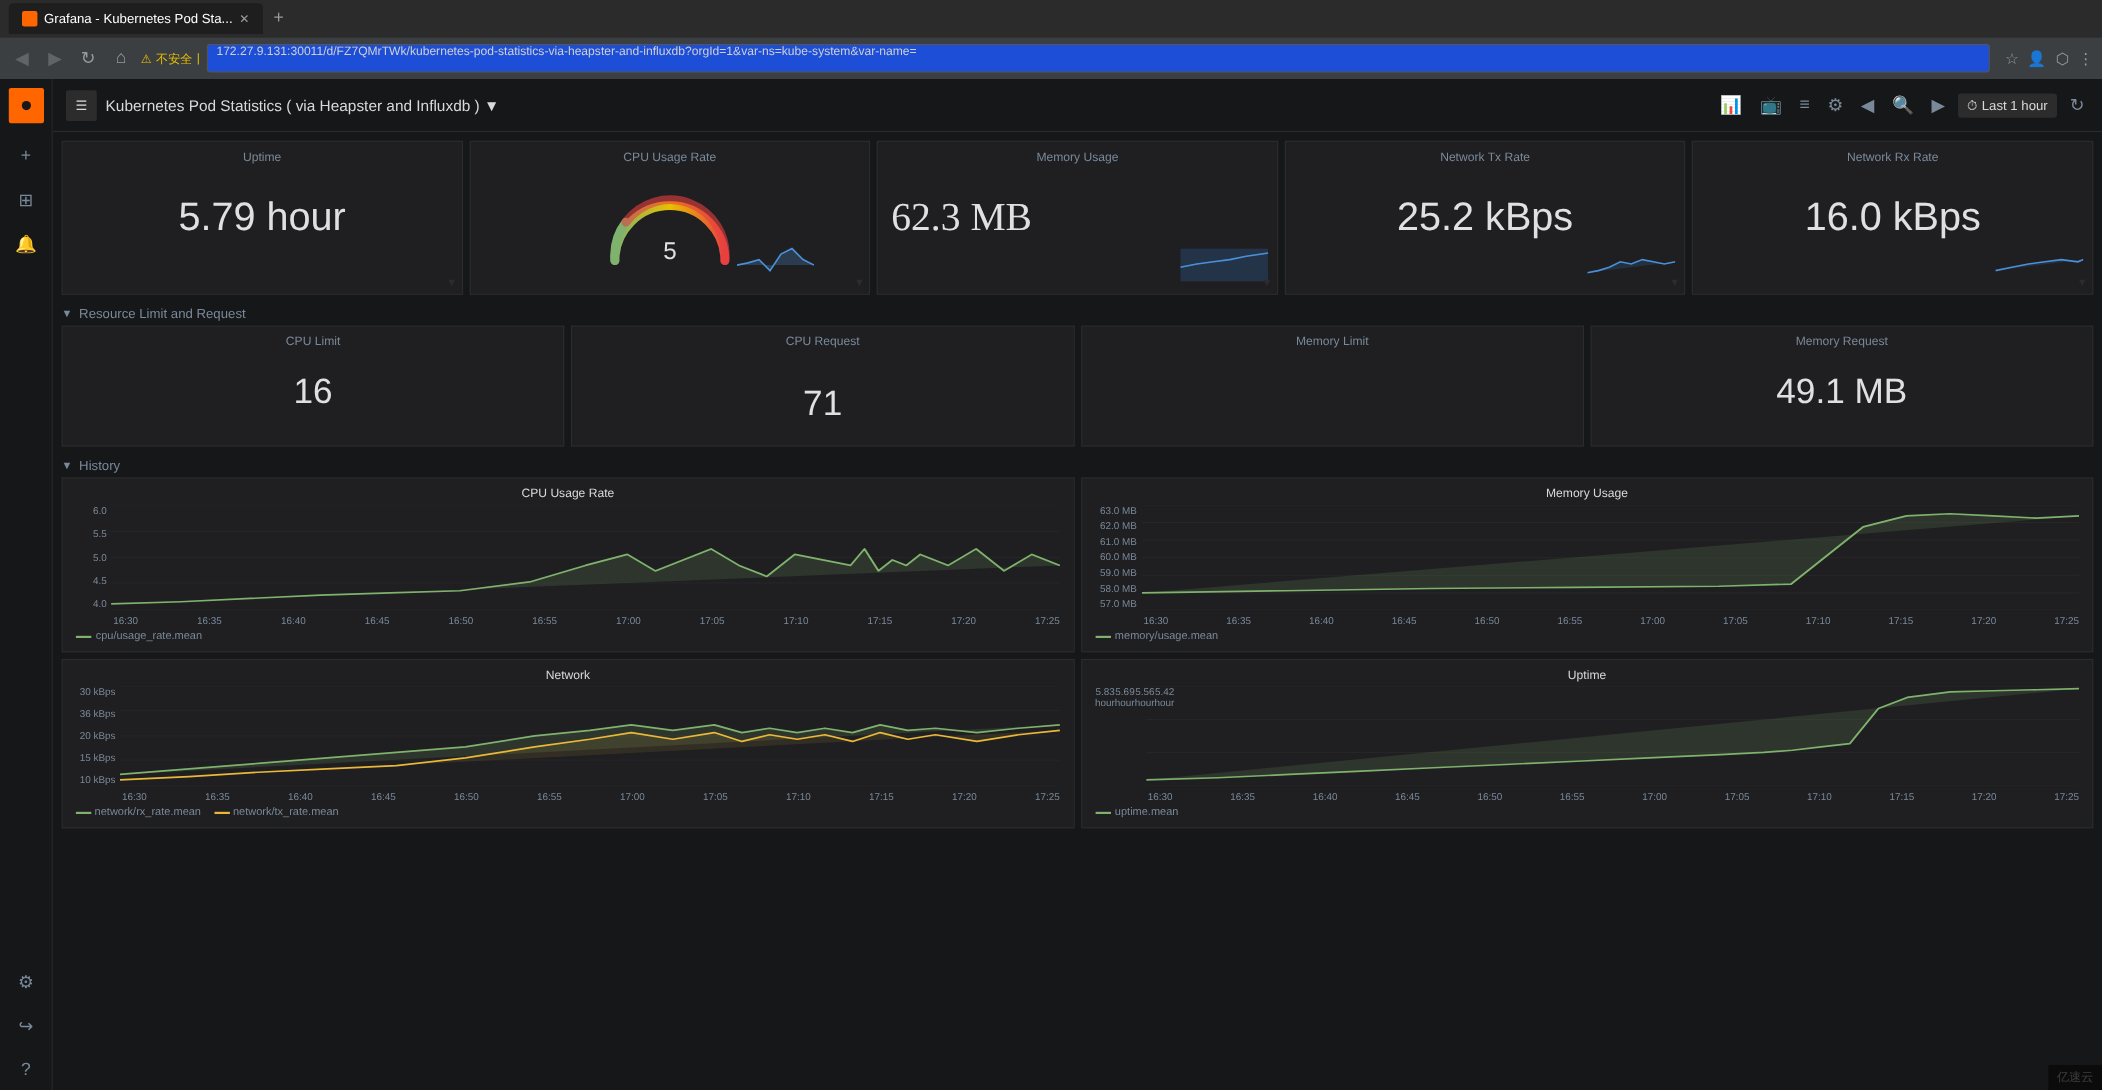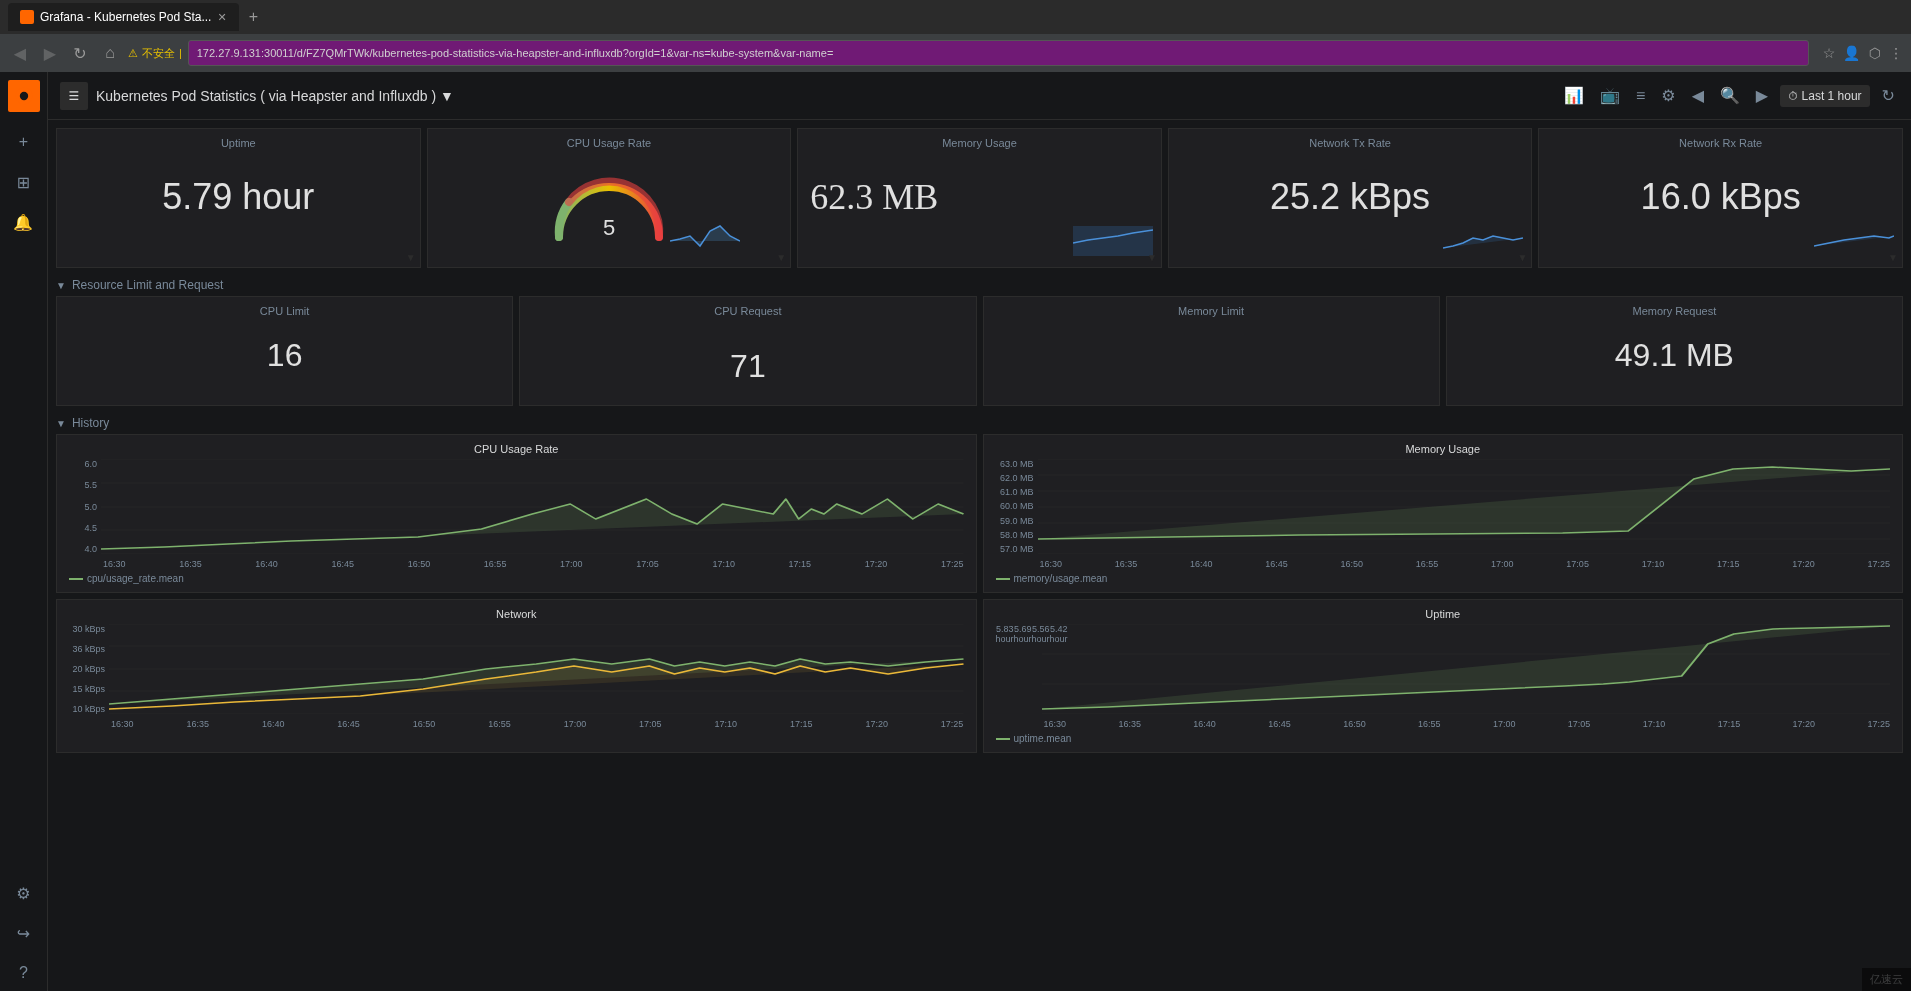--- a/index.html
+++ b/index.html
@@ -7,21 +7,21 @@
     .browser-tab-bar { display: flex; align-items: center; background: #2b2b2b; height: 34px; padding: 0 8px; gap: 4px; }
     .browser-tab { background: #3c3f41; border-radius: 4px 4px 0 0; padding: 0 12px; height: 28px; display: flex; align-items: center; gap: 6px; font-size: 12px; color: #ccc; min-width: 200px; }
     .browser-tab.active { background: #1e1e1e; color: #fff; }
     .tab-favicon { width: 14px; height: 14px; background: #f60; border-radius: 2px; flex-shrink: 0; }
     .tab-close { margin-left: auto; cursor: pointer; color: #999; font-size: 11px; }
     .new-tab-btn { color: #999; font-size: 16px; cursor: pointer; padding: 0 6px; }
     .browser-nav { background: #3c3f41; height: 38px; display: flex; align-items: center; padding: 0 8px; gap: 6px; }
     .nav-btn { color: #999; font-size: 16px; cursor: pointer; width: 24px; text-align: center; }
     .nav-btn.disabled { opacity: 0.4; }
     .security-indicator { display: flex; align-items: center; gap: 4px; color: #e8c000; font-size: 11px; }
-    .url-bar { flex: 1; background: #701a75; border: 1px solid #555; border-radius: 3px; height: 26px; padding: 0 8px; color: #d0d0d0; font-size: 11px; display: flex; align-items: center; }
+    .url-bar { flex: 1; background: #1d4ed8; border: 1px solid #555; border-radius: 3px; height: 26px; padding: 0 8px; color: #d0d0d0; font-size: 11px; display: flex; }
     .nav-icons { display: flex; align-items: center; gap: 8px; margin-left: 8px; }
     .nav-icon { color: #999; font-size: 14px; }
 
     
     .grafana-container { display: flex; height: calc(991px - 72px); }
     .sidebar { width: 48px; background: #161719; border-right: 1px solid #2c2c2c; display: flex; flex-direction: column; align-items: center; padding-top: 8px; gap: 4px; flex-shrink: 0; }
     .sidebar-logo { width: 32px; height: 32px; background: #f60; border-radius: 2px; display: flex; align-items: center; justify-content: center; color: white; font-size: 18px; margin-bottom: 8px; }
     .sidebar-item { width: 36px; height: 36px; display: flex; align-items: center; justify-content: center; color: #798999; cursor: pointer; border-radius: 3px; font-size: 16px; }
     .main-content { flex: 1; overflow-y: auto; background: #161719; }
 
@@ -393,20 +393,30 @@
               <span>16:45</span>
               <span>16:50</span>
               <span>16:55</span>
               <span>17:00</span>
               <span>17:05</span>
               <span>17:10</span>
               <span>17:15</span>
               <span>17:20</span>
               <span>17:25</span>
           </div>
+          <div class="chart-legend" style="display:flex;gap:12px;">
+            <div style="display:flex;align-items:center;gap:3px;">
+              <span style="display:inline-block;width:14px;height:2px;background:#7eb26d;"></span>
+              <span>network/rx_rate.mean</span>
+            </div>
+            <div style="display:flex;align-items:center;gap:3px;">
+              <span style="display:inline-block;width:14px;height:2px;background:#eab839;"></span>
+              <span>network/tx_rate.mean</span>
+            </div>
+          </div>
         </div>
 
         <div class="chart-panel" style="flex:1;">
           <div class="chart-title">Uptime</div>
           <div style="display:flex;">
             <div style="display:flex;flex-direction:row;justify-content:space-between;width:46px;font-size:9px;color:#798999;text-align:right;padding-right:4px;height:90px;">
               <span>5.83 hour</span>
               <span>5.69 hour</span>
               <span>5.56 hour</span>
               <span>5.42 hour</span>

